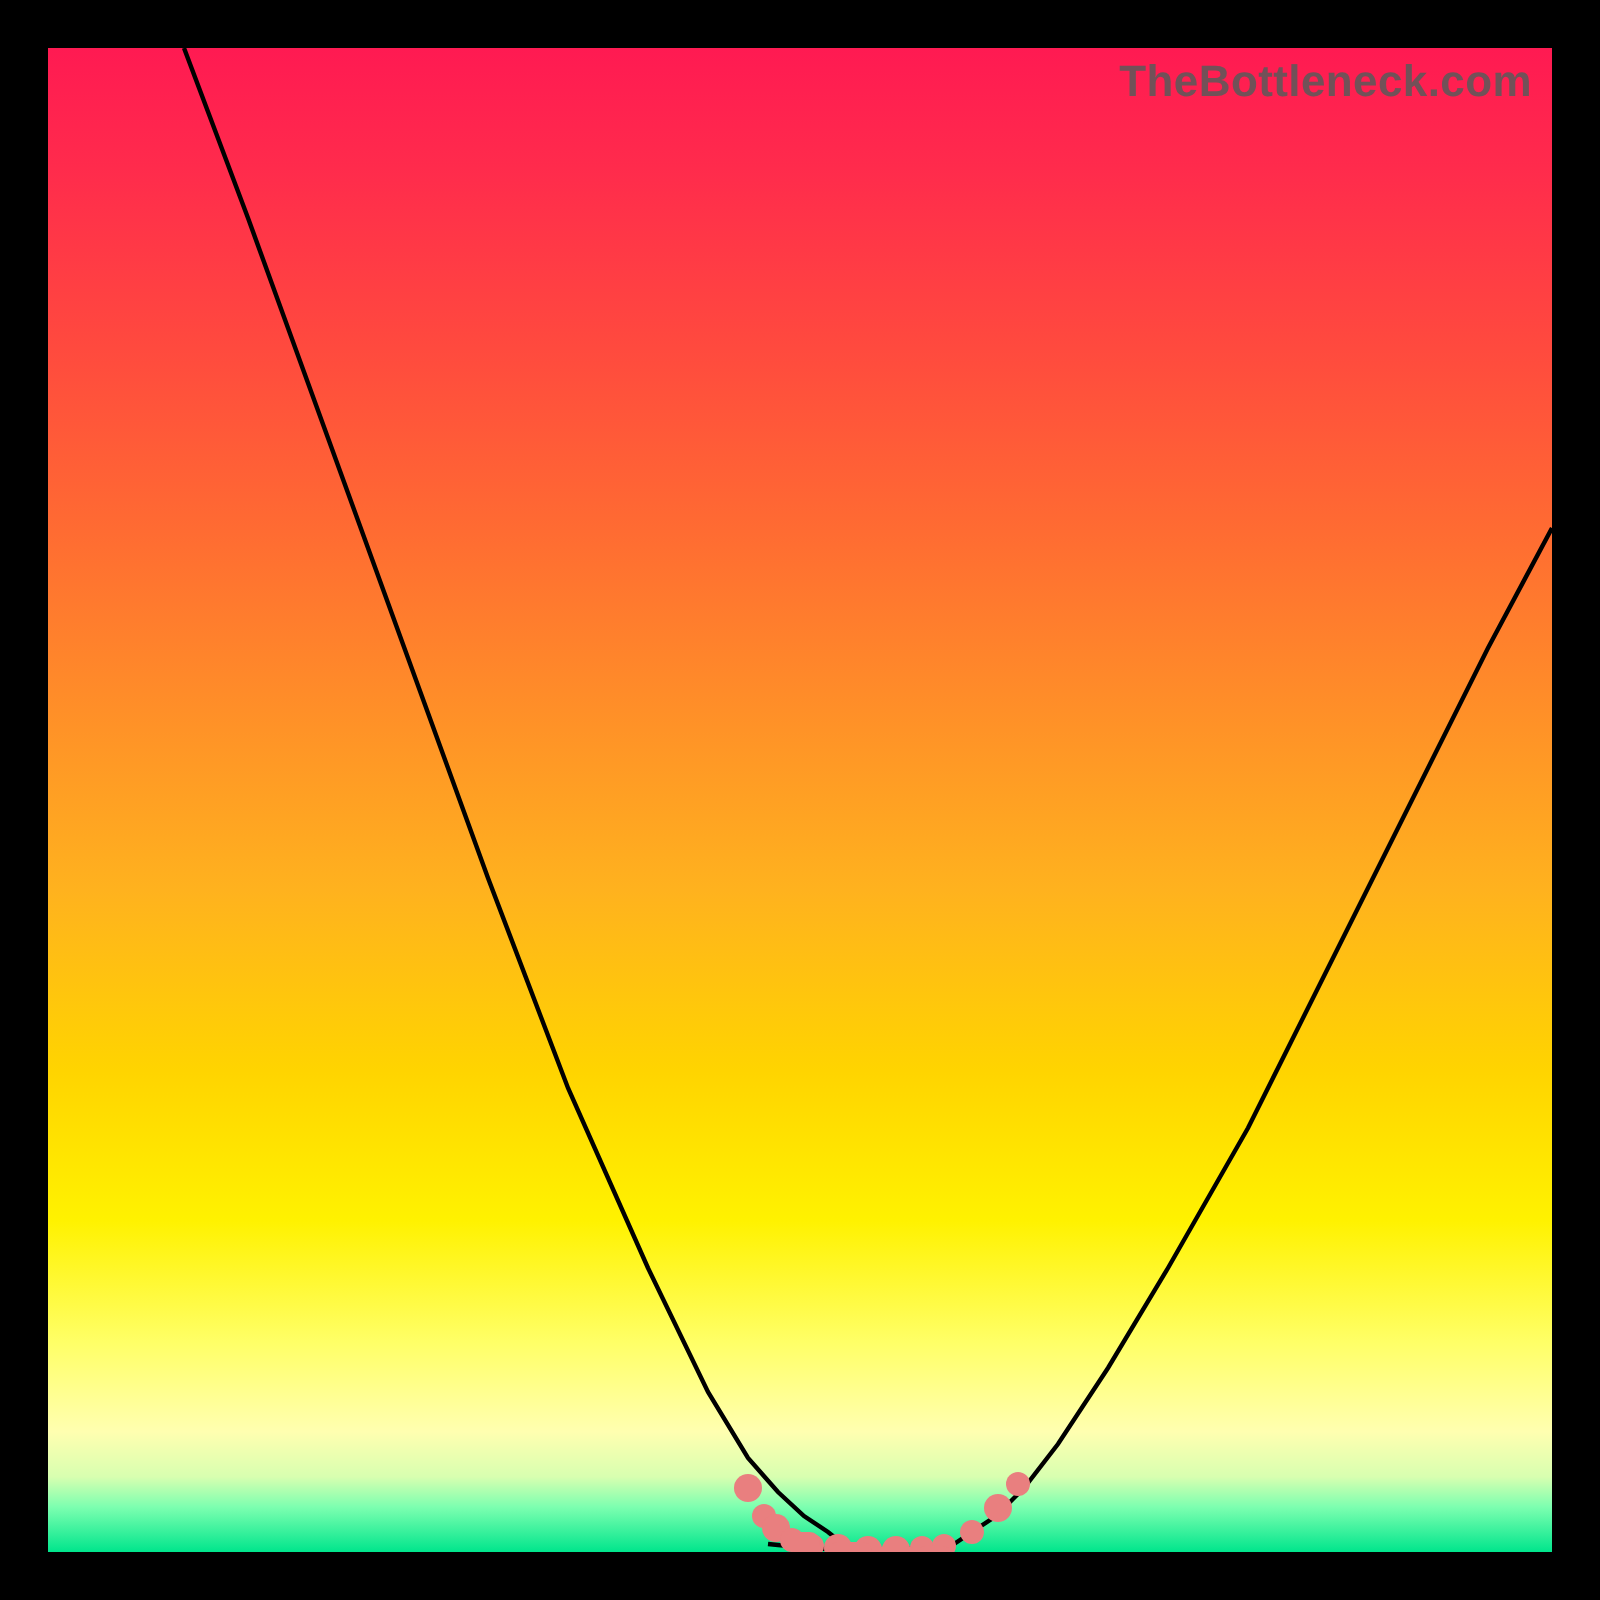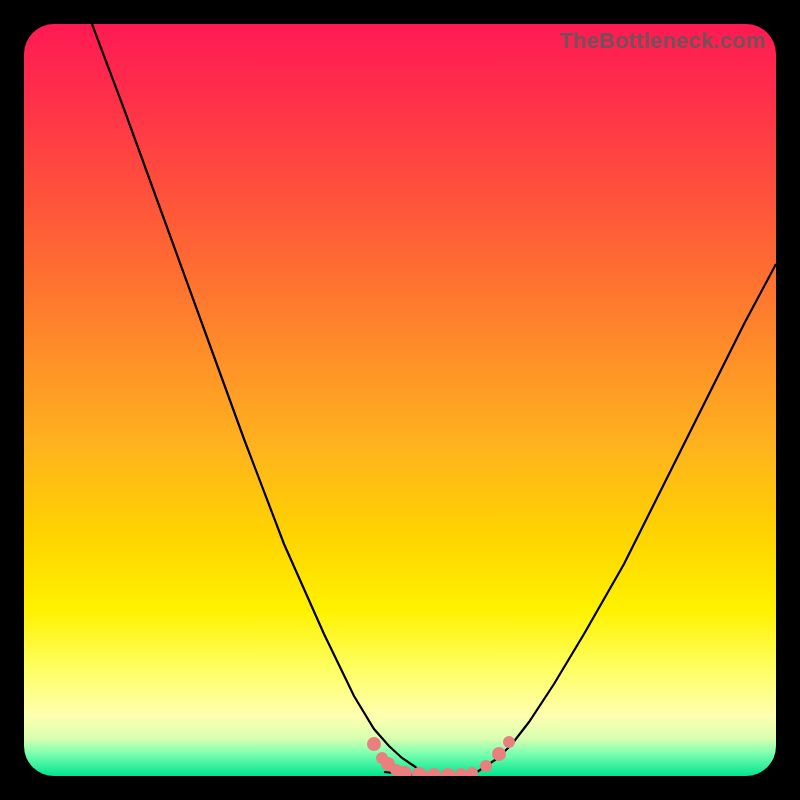--- a/index.html
+++ b/index.html
@@ -23,21 +23,20 @@
     #ff6b32 32%,
     #ff8f28 44%,
     #ffb21e 56%,
     #ffd400 68%,
     #fff200 78%,
     #ffff66 86%,
     #ffffb0 92%,
     #d8ffb0 95%,
     #7dffb0 97%,
     #00e58c 100%);
-  border-radius: 30px;
 }
 .watermark {
   position: absolute;
   top: 4px;
   right: 10px;
   font-family: Arial, Helvetica, sans-serif;
   font-size: 22px;
   font-weight: bold;
   color: #5a5a5a;
   opacity: 0.85;

